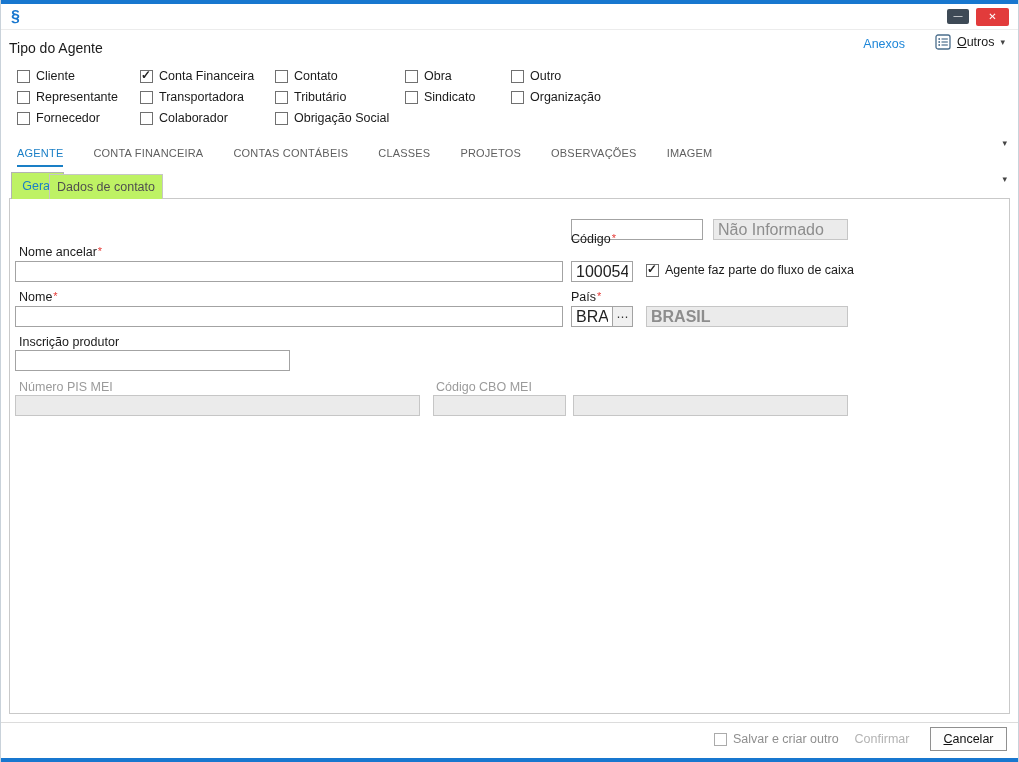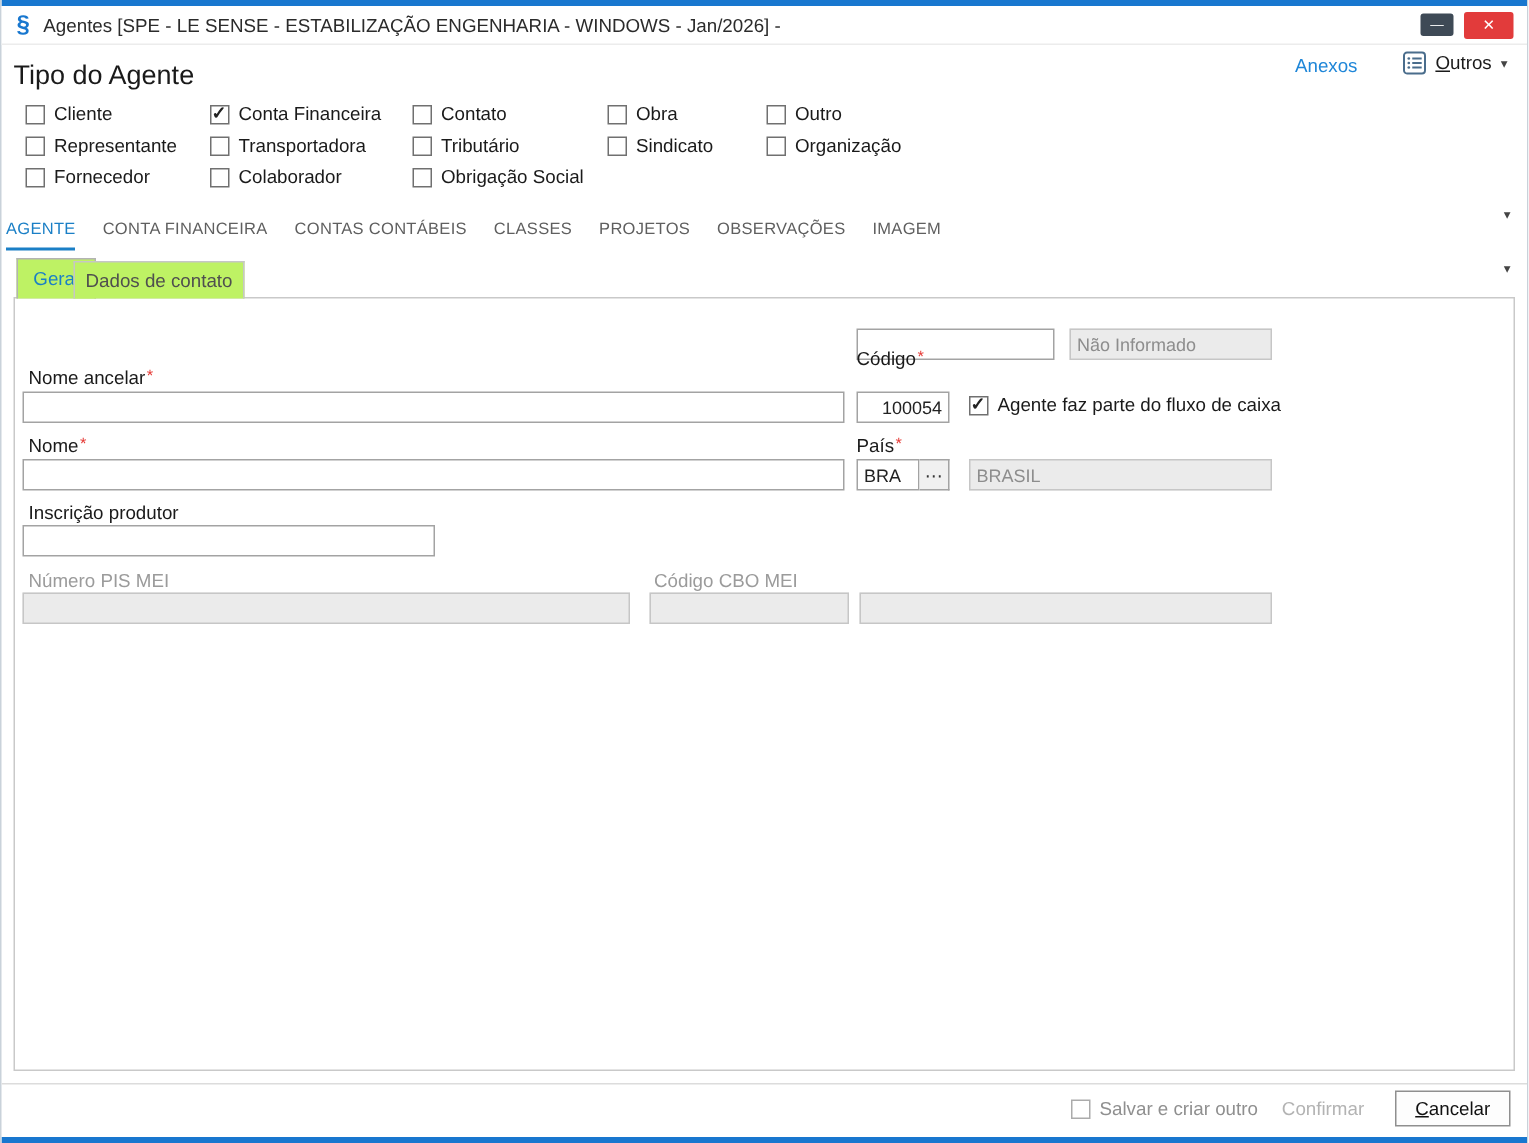--- a/index.html
+++ b/index.html
@@ -6,41 +6,41 @@
   body{background:#fff}
   .window{position:relative;width:1019px;height:762px;background:#fff;overflow:hidden;border-left:1px solid #c9d2da;border-right:1px solid #c9d2da}
   .bar{position:absolute;left:0;right:0;height:4px;background:var(--accent,#1877cf)}
   .bar.top{top:0}.bar.bottom{bottom:0}
   .titlebar{position:absolute;top:4px;left:0;right:0;height:26px;display:flex;align-items:center;padding:0 5px;background:#fff;border-bottom:1px solid #ececec}
   .app-icon{color:var(--accent,#1877cf);font-size:16px;font-weight:700;margin:0 9px 0 5px}
   .window-title{font-size:12.5px;color:#2b2b2b;white-space:nowrap}
   .tb-spacer{flex:1}
   .min-btn{width:22px;height:15px;background:#3e4a56;border-radius:2px;margin-right:7px;display:flex;align-items:center;justify-content:center;color:#fff;font-size:9px;line-height:1;cursor:pointer}
   .close-btn{width:33px;height:18px;background:var(--close,#e23b3b);border-radius:2px;color:#fff;display:flex;align-items:center;justify-content:center;font-size:10px;cursor:pointer;margin-right:4px}
-  .section-label{position:absolute;top:40px;left:8px;font-size:18px;color:#1a1a1a}
+  .section-label{position:absolute;top:40px;left:8px;font-size:14px;color:#1a1a1a}
   .anexos-link{position:absolute;top:37px;right:113px;font-size:12.5px;color:var(--link,#1e86d8);cursor:pointer}
   .outros-btn{position:absolute;top:34px;right:13px;display:flex;align-items:center;gap:6px;font-size:12.5px;color:#1a1a1a;cursor:pointer}
   .caret{color:#444;font-size:9px}
   .tab-caret-1{position:absolute;top:138px;right:11px}
   .tab-caret-2{position:absolute;top:174px;right:11px}
   .types-grid{position:absolute;top:69px;left:16px;display:grid;grid-template-columns:123px 135px 130px 106px 140px;row-gap:7px;align-items:center}
   .cb{display:flex;align-items:center;gap:6px;font-size:12.5px;color:#1a1a1a;cursor:pointer}
   input[type=checkbox]{appearance:none;-webkit-appearance:none;width:13px;height:13px;border:1px solid #707070;background:#fff;position:relative;flex:0 0 13px;cursor:pointer}
   input[type=checkbox]:checked::after{content:"✓";position:absolute;left:0;top:-3px;font-size:12px;font-weight:700;color:#222}
-  .main-tabs{position:absolute;top:147px;left:3px;display:flex;gap:18px}
+  .main-tabs{position:absolute;top:147px;left:16px;display:flex;gap:30px}
   .mtab{font-size:11px;color:#5f5f5f;padding-bottom:6px;cursor:pointer;letter-spacing:.2px}
   .mtab.active{color:var(--tab-active,#1a7fc6);border-bottom:2px solid var(--tab-active,#1a7fc6)}
   .panel{position:absolute;top:198px;left:8px;right:8px;height:516px;border:1px solid #c9c9c9;background:#fff}
   .subtab{position:absolute;display:flex;align-items:center;justify-content:center;font-size:12.5px;cursor:pointer;z-index:2}
   .subtab.active{left:10px;top:172px;width:53px;height:27px;background:#bef264;border:1px solid #b3b3b3;border-bottom:none;color:var(--tab-active,#1a7fc6)}
   .subtab.inactive{left:48px;top:174px;width:114px;height:25px;background:#bef264;border:1px solid #c6c6c6;border-bottom:none;color:#4f4f4f}
   .fld{position:absolute;font-size:12.5px;color:#1a1a1a;white-space:nowrap}
   .fld.dis{color:#9b9b9b}
   .req{color:var(--required,#e53935);font-size:11px;vertical-align:top;margin-left:1px}
-  input.txt{position:absolute;height:21px;border:1px solid #a3a3a3;font-size:12px;color:#222;padding:0 4px;background:#fff}
+  input.txt{position:absolute;height:21px;border:1px solid #a3a3a3;font-size:16px;color:#222;padding:0 4px;background:#fff}
   input.txt.ro{background:#ebebeb;border-color:#c6c6c6;color:#8d8d8d}
   .pais-group{position:absolute;left:570px;top:306px;display:flex}
   .pais-group input{position:static;width:42px}
   .ellipsis-btn{width:20px;height:21px;border:1px solid #a3a3a3;border-left:none;background:#f0f0f0;font-size:12px;display:flex;align-items:center;justify-content:center;cursor:pointer;color:#333}
   .fluxo{position:absolute;left:645px;top:263px}
   .tooltip{position:absolute;left:445px;top:392px;height:27px;display:flex;align-items:center;padding:0 10px;background:#fff;border:1px solid #9a9a9a;font-size:12px;color:#222;z-index:3;box-shadow:2px 2px 3px rgba(0,0,0,.12);white-space:nowrap}
   .footer-line{position:absolute;left:0;right:0;top:722px;border-top:1px solid #dcdcdc}
   .footer-cb{position:absolute;left:713px;top:732px}
   .footer-cb input{border-color:#ababab}
   .footer-cb span{color:#8f8f8f}
@@ -48,21 +48,20 @@
   .cancel-btn{position:absolute;right:11px;top:727px;width:77px;height:24px;background:#fdfdfd;border:1px solid #8f8f8f;font-size:12.5px;color:#111;display:flex;align-items:center;justify-content:center;cursor:pointer}
 </style>
 </head>
 <body>
 
 <div class="window">
   <div class="bar top"></div>
 
   <div class="titlebar">
     <span class="app-icon">§</span>
-    <span class="window-title">Agentes [SPE - LE SENSE - ESTABILIZAÇÃO ENGENHARIA - WINDOWS - Jan/2026]  -</span>
     <span class="tb-spacer"></span>
     <span class="min-btn">
         <span>—</span>
       </span>
     <span class="close-btn">
         <span>✕</span>
       </span>
   </div>
 
   <div class="section-label">Tipo do Agente</div>
@@ -169,21 +168,21 @@
   <div class="fld" style="left:18px;top:290px"><span>Nome</span><span class="req">*</span></div>
   <input class="txt" style="left: 14px; top: 306px; width: 548px;" value="">
 
   <div class="fld" style="left:570px;top:290px"><span>País</span><span class="req">*</span></div>
   <div class="pais-group">
     <input class="txt" value="BRA" style="">
     <span class="ellipsis-btn">
         <span>⋯</span>
       </span>
   </div>
-  <input class="txt ro" style="left: 645px; top: 306px; width: 202px;" readonly="" value="BRASIL">
+  <input class="txt ro" style="left: 645px; top: 306px; width: 202px; font-weight: bold;" readonly="" value="BRASIL">
 
   <div class="fld" style="left:18px;top:335px">Inscrição produtor</div>
   <input class="txt" style="left: 14px; top: 350px; width: 275px;" value="">
 
   <div class="fld dis" style="left:18px;top:380px">Número PIS MEI</div>
   <input class="txt ro" style="left: 14px; top: 395px; width: 405px;" readonly="" value="">
 
   <div class="fld dis" style="left:435px;top:380px">Código CBO MEI</div>
   <input class="txt ro" style="left: 432px; top: 395px; width: 133px;" readonly="" value="">
   <input class="txt ro" style="left: 572px; top: 395px; width: 275px;" readonly="" value="">

